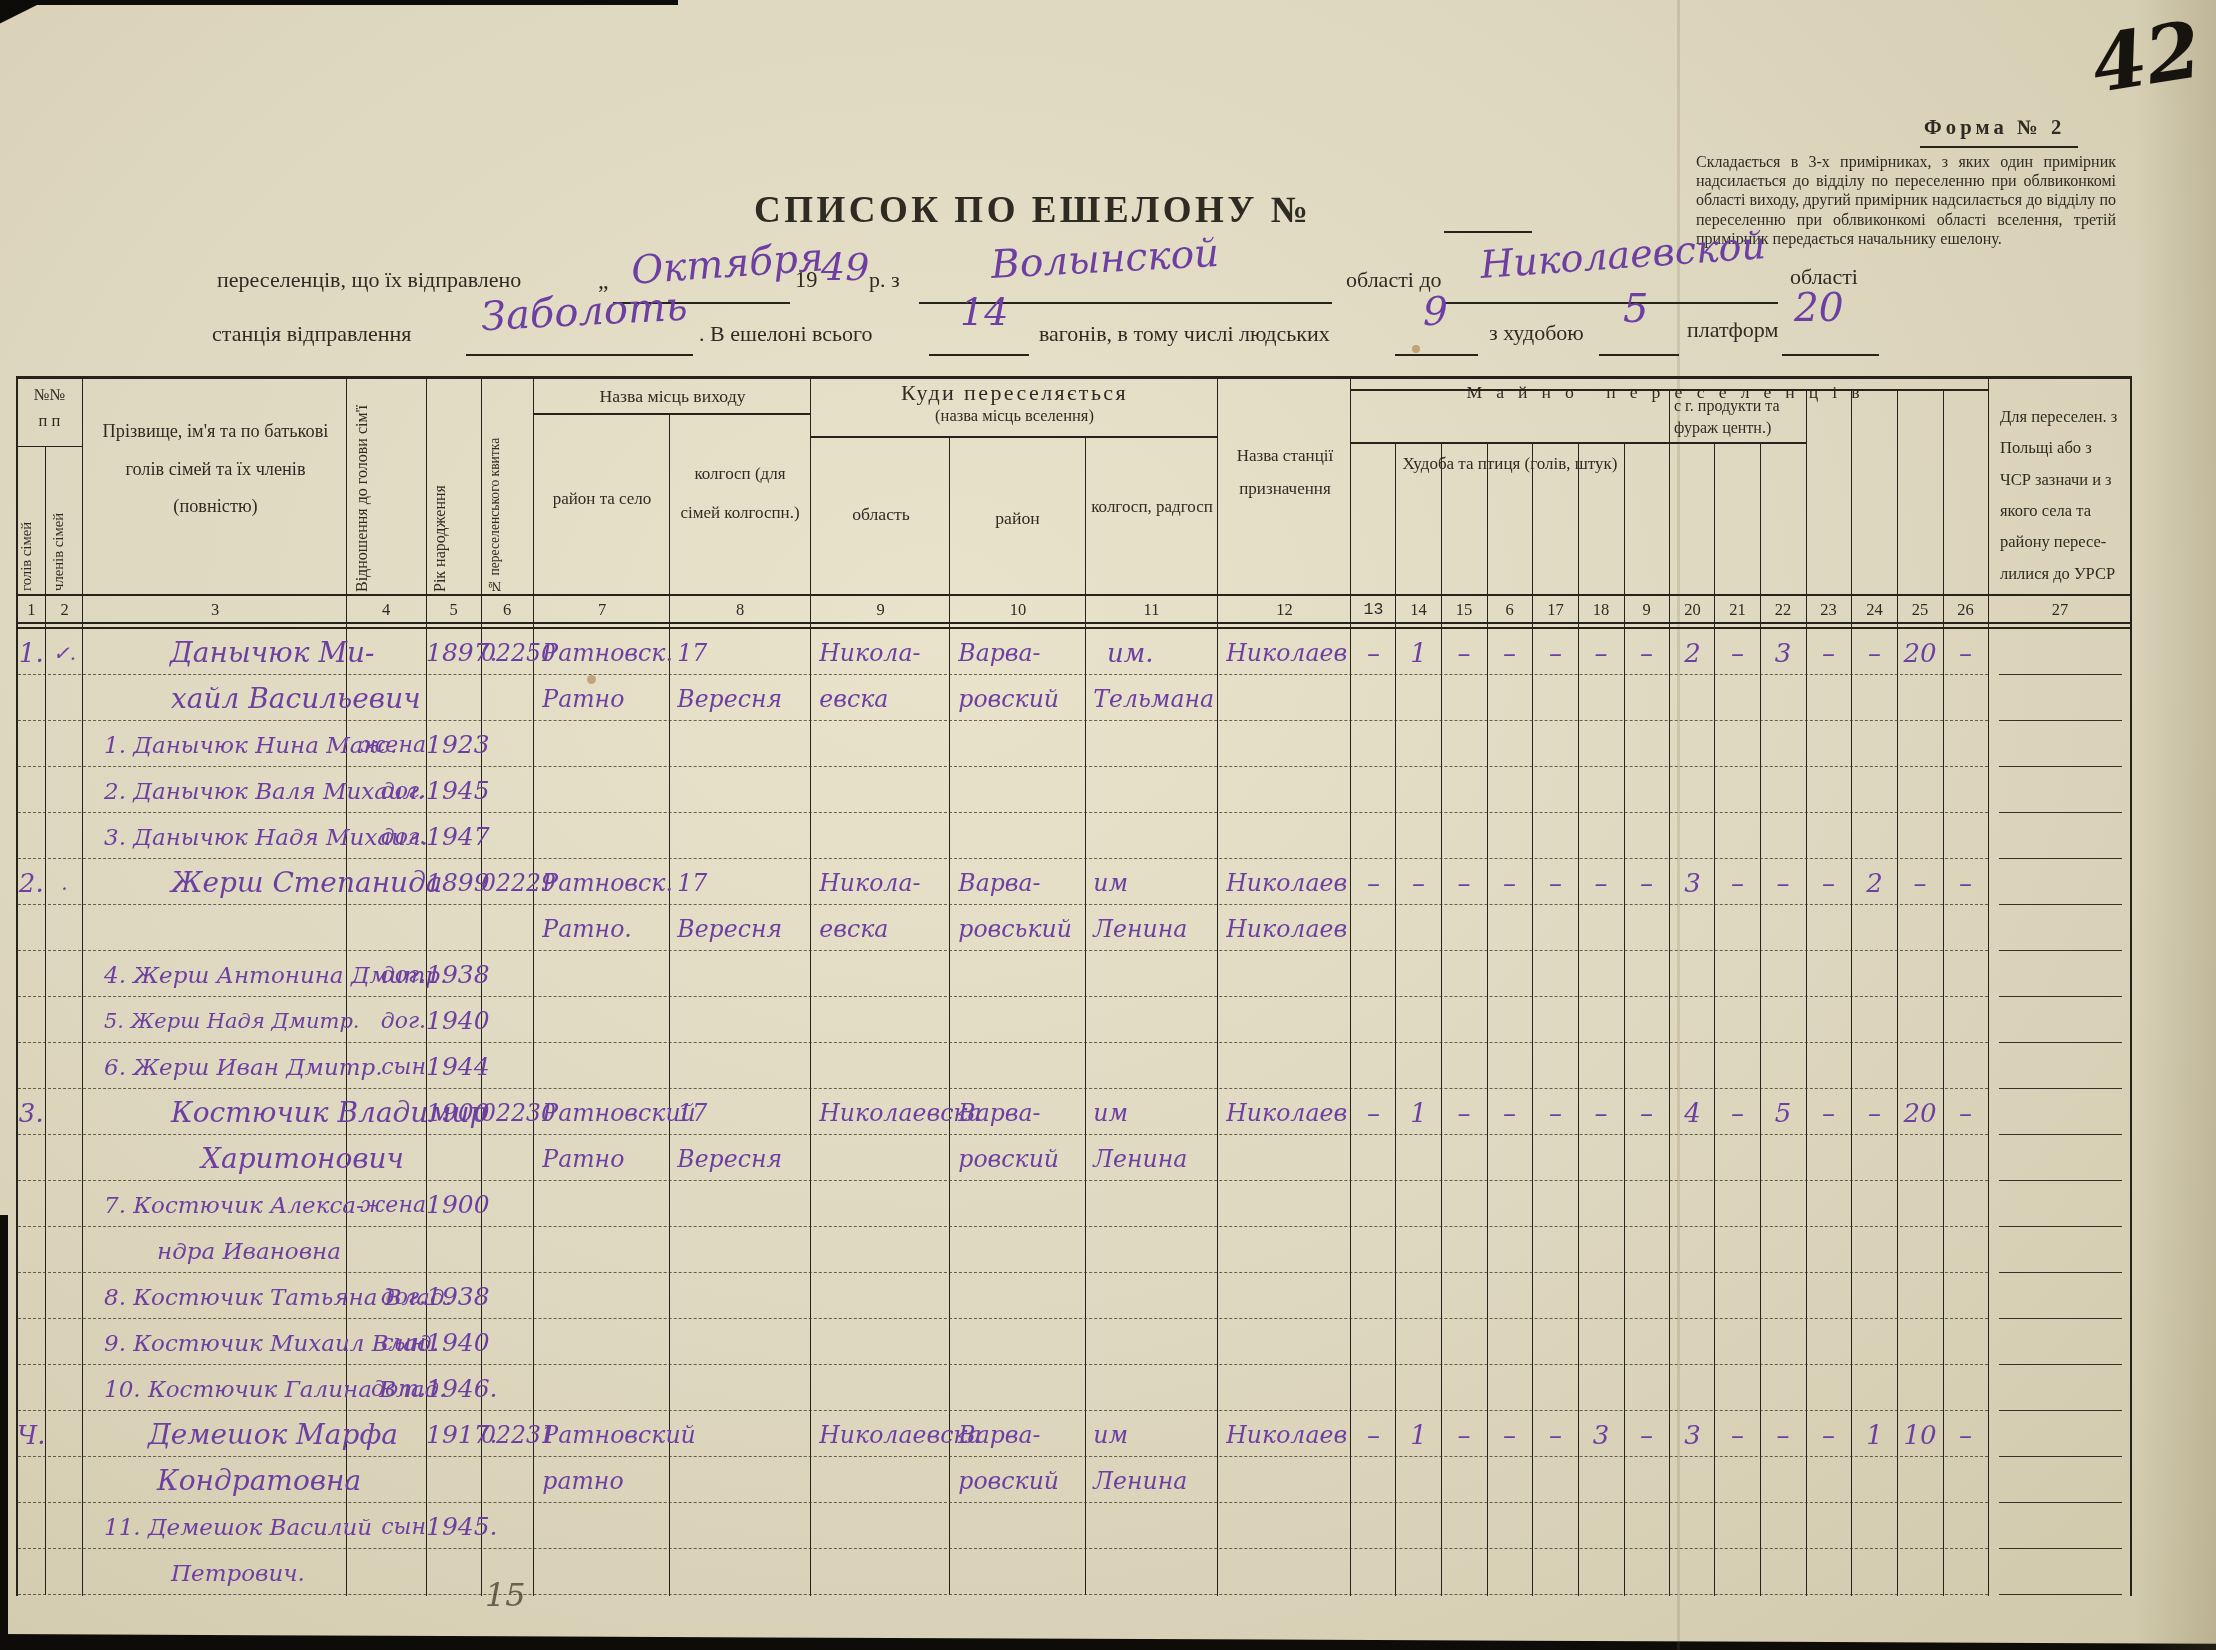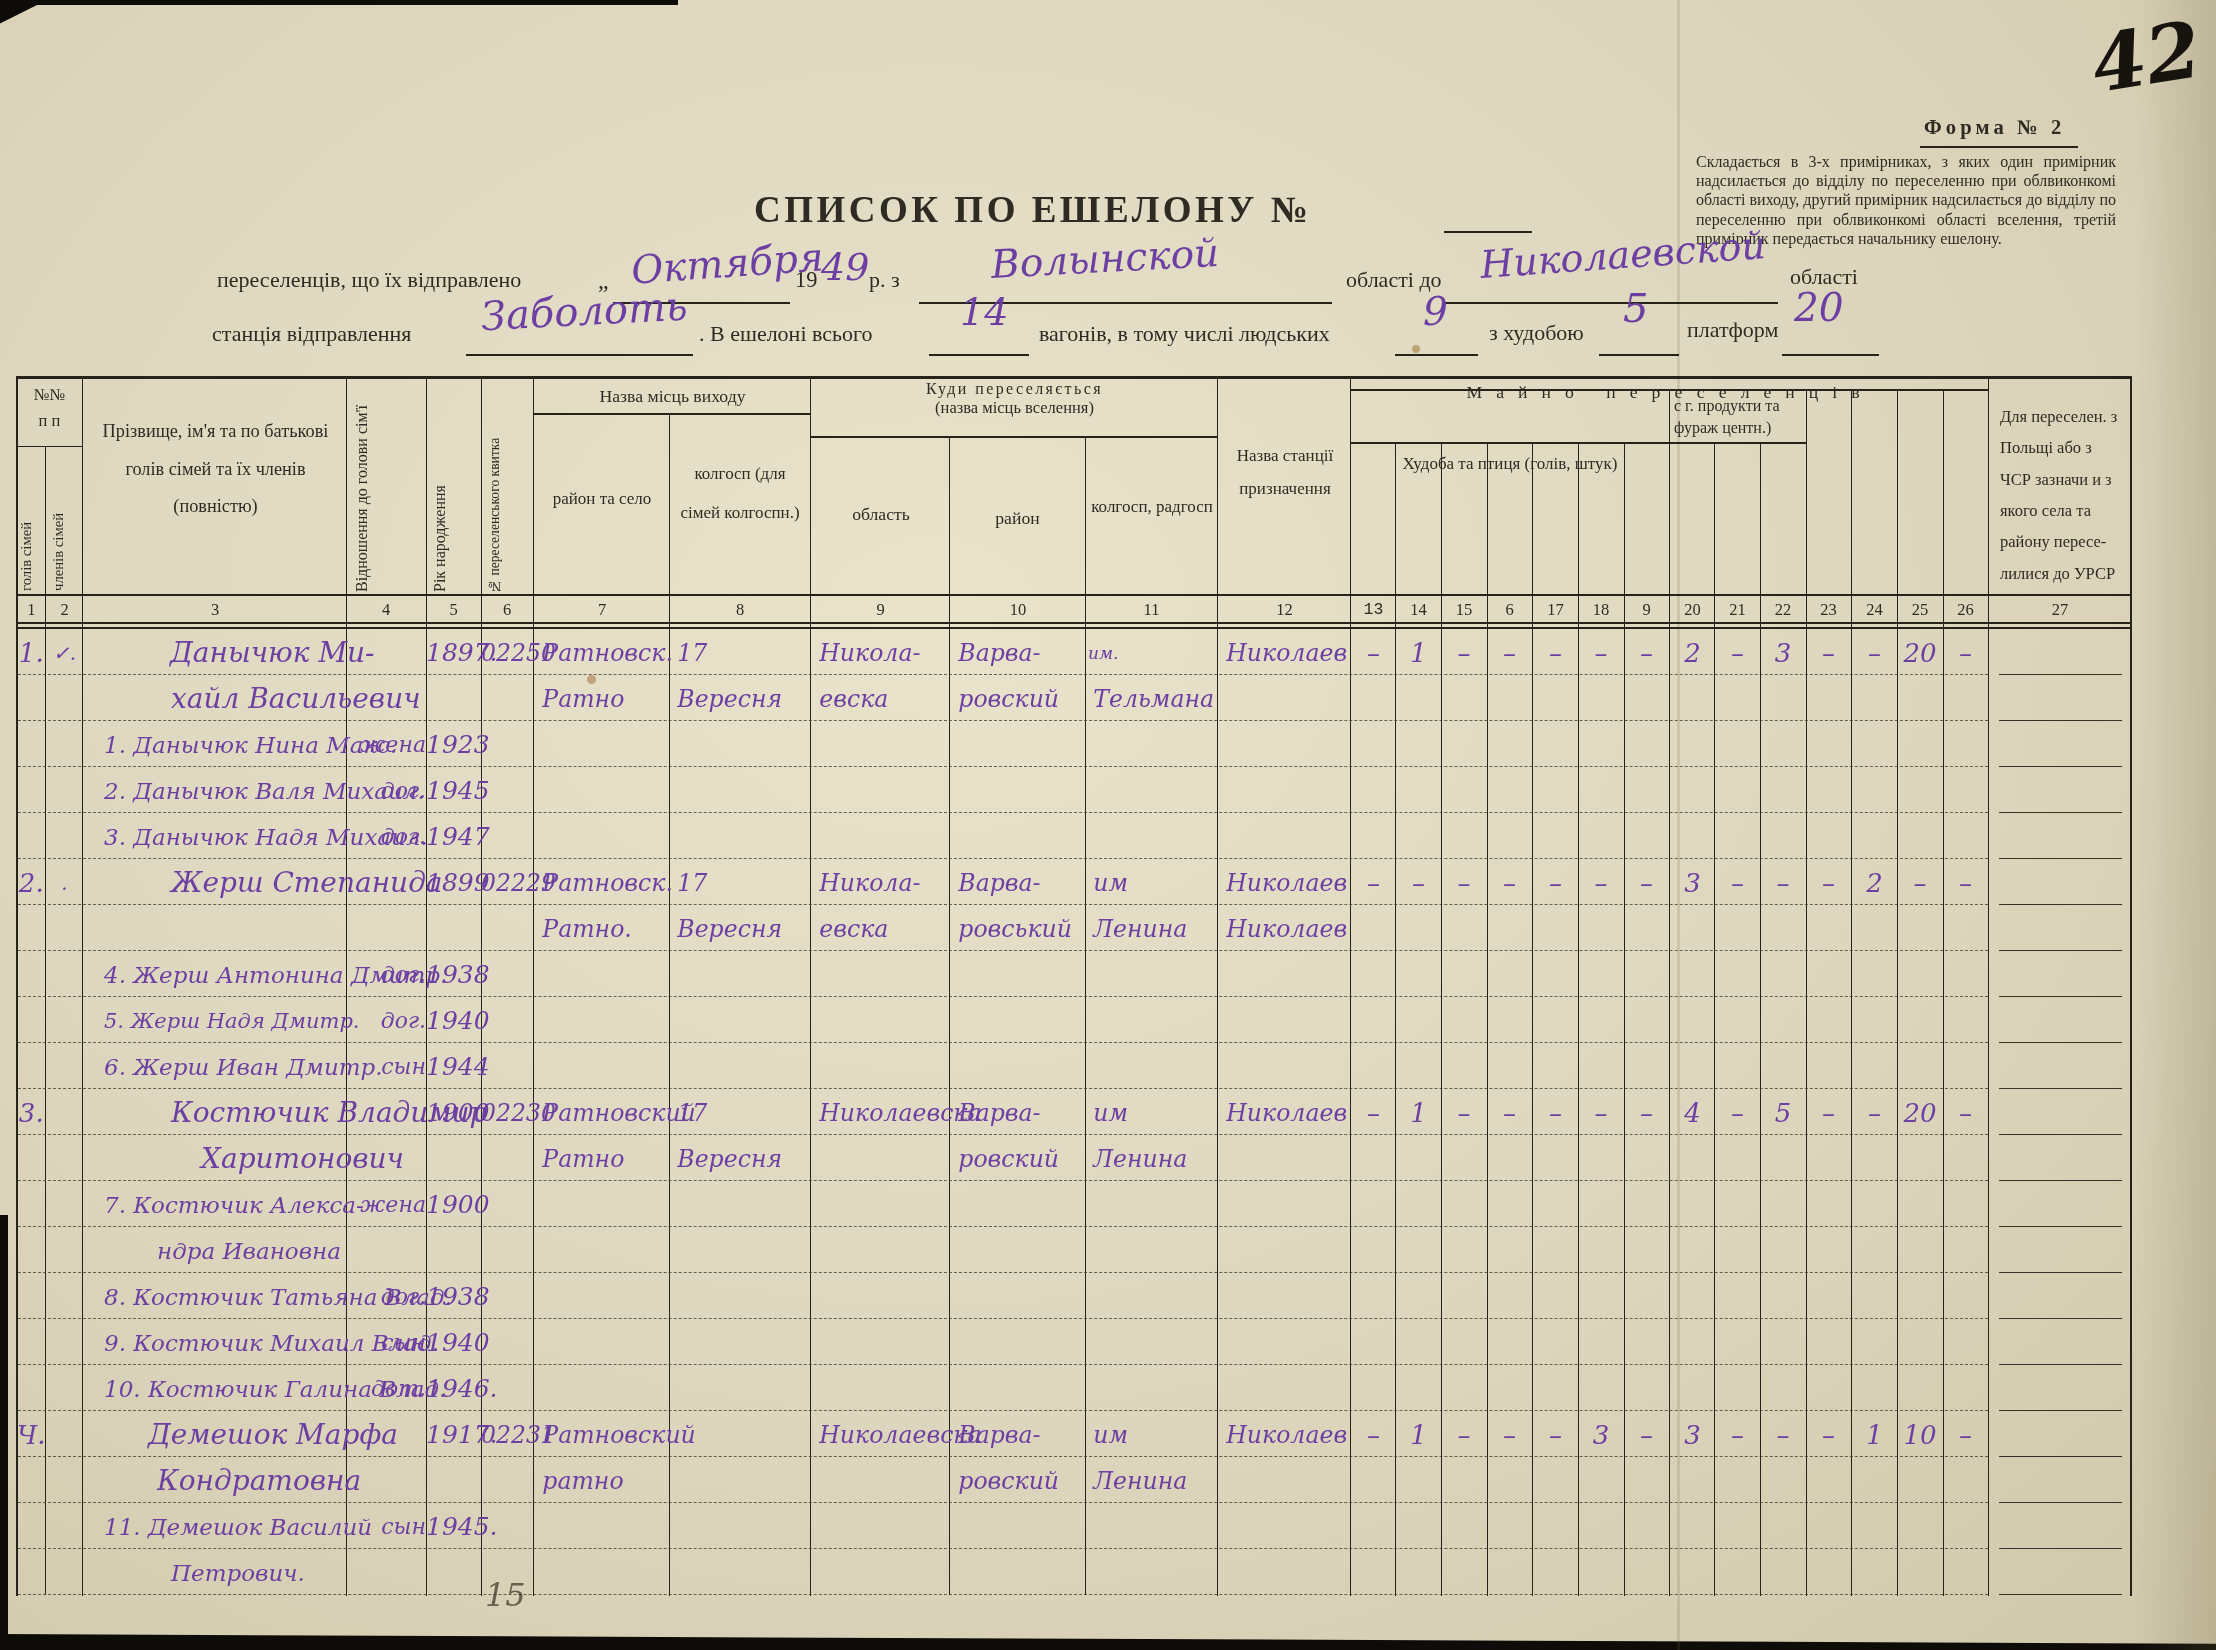--- a/index.html
+++ b/index.html
@@ -77,21 +77,21 @@
   <div class="hdr vtext" style="left:17.7px;top:449px;width:27px;height:142px;font-size:14.7px;">голів сімей</div>
   <div class="hdr vtext" style="left:50px;top:446px;width:31px;height:145px;font-size:14.7px;">членів сімей</div>
   <div class="hdr" style="left:90px;top:413px;width:251px;height:153px;font-size:18.3px;line-height:2.05;text-align:center;white-space:normal;">Прізвище, ім'я та по батькові голів сімей та їх членів (повністю)</div>
   <div class="hdr vtext" style="left:350px;top:383px;width:73px;height:209px;font-size:16px;line-height:1.45;">Відношення до голови сім'ї</div>
   <div class="hdr vtext" style="left:431px;top:383px;width:47px;height:209px;font-size:16px;">Рік народження</div>
   <div class="hdr vtext" style="left:485px;top:379px;width:46px;height:215px;font-size:13.6px;line-height:1.5;">№ переселенського квитка</div>
   <div class="hdr" style="left:534px;top:386px;width:277px;font-size:17.7px;text-align:center;">Назва місць виходу</div>
   <div class="hdr" style="left:540px;top:478px;width:124px;height:100px;font-size:17px;line-height:2.5;text-align:center;white-space:normal;">район та село</div>
   <div class="hdr" style="left:674px;top:454px;width:132px;height:130px;font-size:17px;line-height:2.3;text-align:center;white-space:normal;">колгосп (для сімей колгоспн.)</div>
   <div class="hdr" style="left:811px;top:380px;width:407px;text-align:center;">
-      <div style="font-size:16px;letter-spacing:2.4px;">Куди переселяється</div>
+      <div style="font-size:22px;letter-spacing:2.4px;">Куди переселяється</div>
       <div style="font-size:16.5px;">(назва місць вселення)</div>
   </div>
   <div class="hdr" style="left:816px;top:504px;width:130px;font-size:17.7px;text-align:center;">область</div>
   <div class="hdr" style="left:954px;top:508px;width:127px;font-size:17.7px;text-align:center;">район</div>
   <div class="hdr" style="left:1090px;top:487px;width:124px;height:83px;font-size:17px;line-height:2.4;text-align:center;white-space:normal;">колгосп, радгосп</div>
   <div class="hdr" style="left:1223px;top:439px;width:124px;height:136px;font-size:17px;line-height:1.95;text-align:center;white-space:normal;">Назва станції призна­чення</div>
   <div class="hdr" style="left:1351px;top:382px;width:638px;font-size:17.7px;letter-spacing:14px;text-align:center;">Майно переселенців</div>
   <div class="hdr" style="left:1355px;top:406px;width:310px;font-size:17px;text-align:center;margin-top:48px;">Худоба та птиця (голів, штук)</div>
   <div class="hdr" style="left:1674px;top:394px;width:129px;height:47px;font-size:16px;line-height:1.35;text-align:left;white-space:normal;padding-top:1.2px;">с г. продукти та фураж центн.)</div>
   <div class="hdr" style="left:2000px;top:401px;width:121px;height:189px;font-size:16.5px;line-height:1.9;text-align:left;white-space:normal;">Для переселен. з Польщі або з ЧСР зазначи и з якого села та району пересе­лилися до УРСР</div>
@@ -205,21 +205,21 @@
     <div class="" style="position: absolute; left: 1999px; top: 1594px; width: 123px; height: 0px; border-top: 1.8px solid rgba(35, 32, 24, 0.9);"></div>
     <div class="cell" style="left: 16.5px; top: 630px; width: 29.5px; text-align: center; font-size: 26px;">1.</div>
     <div class="cell" style="left: 46px; top: 630px; width: 37px; text-align: center; font-size: 20px;">✓.</div>
     <div class="cell" style="left: 83px; top: 630px; width: 264px; padding-left: 87px; font-size: 28px;">Данычюк Ми-</div>
     <div class="cell" style="left: 426px; top: 630px; width: 55px; text-align: center; font-size: 25px;">1897.</div>
     <div class="cell" style="left: 481px; top: 630px; width: 52px; text-align: center; font-size: 23.6px;">02250</div>
     <div class="cell" style="left: 534px; top: 630px; width: 136px; padding-left: 8.3px; font-size: 23.6px;">Ратновск.</div>
     <div class="cell" style="left: 669px; top: 630px; width: 142px; padding-left: 8.3px; font-size: 23.6px;">17</div>
     <div class="cell" style="left: 811px; top: 630px; width: 139px; padding-left: 8.3px; font-size: 23.6px;">Никола-</div>
     <div class="cell" style="left: 950px; top: 630px; width: 136px; padding-left: 8.3px; font-size: 23.6px;">Варва-</div>
-    <div class="cell" style="left: 1085px; top: 630px; width: 133px; padding-left: 3px; font-size: 17px;">им.</div>
+    <div class="cell" style="left: 1085px; top: 630px; width: 133px; padding-left: 22px; font-size: 26px;">им.</div>
     <div class="cell" style="left: 1218px; top: 630px; width: 133px; padding-left: 8.3px; font-size: 23.6px;">Николаев</div>
     <div class="cell" style="left: 1351px; top: 630px; width: 45px; text-align: center; font-size: 26px;">–</div>
     <div class="cell" style="left: 1396px; top: 630px; width: 45px; text-align: center; font-size: 26px;">1</div>
     <div class="cell" style="left: 1441px; top: 630px; width: 46px; text-align: center; font-size: 26px;">–</div>
     <div class="cell" style="left: 1487px; top: 630px; width: 45px; text-align: center; font-size: 26px;">–</div>
     <div class="cell" style="left: 1533px; top: 630px; width: 45px; text-align: center; font-size: 26px;">–</div>
     <div class="cell" style="left: 1578px; top: 630px; width: 46px; text-align: center; font-size: 26px;">–</div>
     <div class="cell" style="left: 1624px; top: 630px; width: 45px; text-align: center; font-size: 26px;">–</div>
     <div class="cell" style="left: 1670px; top: 630px; width: 45px; text-align: center; font-size: 26px;">2</div>
     <div class="cell" style="left: 1715px; top: 630px; width: 45px; text-align: center; font-size: 26px;">–</div>

